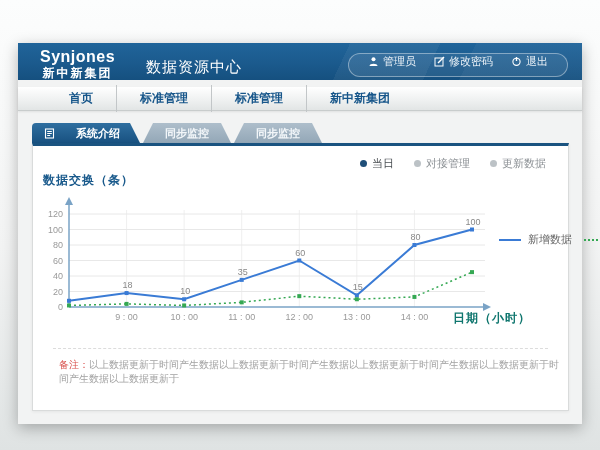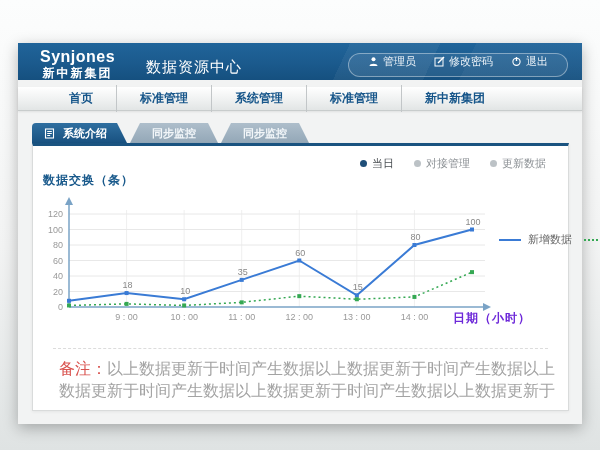--- a/index.html
+++ b/index.html
@@ -46,21 +46,21 @@
   .nav-item{
     color:#17568a;font-size:12px;font-weight:bold;padding:0 23px;cursor:pointer;
     position:relative;line-height:27px;
   }
   .nav-item + .nav-item{border-left:1px solid #c2c6c8;}
   
   .content{position:absolute;left:0;top:72px;right:0;bottom:0;background:#f2f3f3;}
   .tabs-row{position:absolute;left:14px;top:8px;height:20px;display:flex;}
   .tab{
     height:20px;line-height:20px;font-size:11px;font-weight:bold;cursor:pointer;
-    display:flex;align-items:center;gap:8px;
+    display:flex;align-items:center;gap:21px;
   }
   .tab.active{
     background:linear-gradient(180deg,#2f6fa0,#185180);color:#fff;
     padding:0 20px 0 12px;border-radius:4px 0 0 0;
     clip-path:polygon(0 0,calc(100% - 10px) 0,100% 100%,0 100%);
   }
   .tab.inactive{
     background:linear-gradient(180deg,#aebecb,#93a7b7);color:#f2f6f9;
     padding:0 22px;margin-left:3px;
     clip-path:polygon(10px 0,calc(100% - 10px) 0,100% 100%,0 100%);
@@ -72,30 +72,30 @@
   }
   
   .range-legend{position:absolute;top:10px;right:22px;display:flex;gap:20px;}
   .range-option{display:flex;align-items:center;gap:5px;font-size:11px;cursor:pointer;}
   .range-dot{width:7px;height:7px;border-radius:50%;background:#bcc2c6;}
   .range-option.selected .range-dot{background:#1e4e78;}
   .range-option .range-label{color:#8d9296;}
   .range-option.selected .range-label{color:#4a4f53;}
   .ylabel{position:absolute;left:10px;top:26px;color:#1a5a8c;font-size:12px;font-weight:bold;letter-spacing:1px;}
   #chart-svg{position:absolute;left:6px;top:46px;}
-  .xlabel{position:absolute;left:420px;top:164px;color:#6d28d9;font-size:12px;font-weight:bold;letter-spacing:1px;}
+  .xlabel{position:absolute;left:420px;top:164px;color:#0f766e;font-size:12px;font-weight:bold;letter-spacing:1px;}
   
   .series-legend{position:absolute;left:466px;top:86px;display:flex;gap:12px;}
   .series-item{display:flex;align-items:center;gap:7px;font-size:11px;color:#666;cursor:pointer;white-space:nowrap;}
   .swatch{width:22px;height:0;border-top-width:2px;}
   .swatch.solid{border-top-style:solid;}
   .swatch.dotted{border-top-style:dotted;}
   
   .note-sep{position:absolute;left:20px;right:20px;top:202px;border-top:1px dashed #dcdcdc;}
-  .note{position:absolute;left:26px;right:8px;top:212px;font-size:16px;color:#a3a3a3;line-height:1.4;}
+  .note{position:absolute;left:26px;right:8px;top:212px;font-size:10px;color:#a3a3a3;line-height:1.4;}
   .note .note-label{color:#d9534f;}
 </style>
 </head>
 <body>
 
 <div class="window">
 
   <div class="header">
     <div class="logo">
       <span class="brand">Synjones</span>
@@ -123,21 +123,20 @@
             <line x1="5.5" y1="1" x2="5.5" y2="5" stroke="#fff" stroke-width="1.4"></line>
           </svg>
           <span>退出</span>
         </div>
       </div>
   </div>
 
   <div class="navbar">
       <div class="nav-item">首页</div>
       <div class="nav-item">标准管理</div>
-      <div class="nav-item">系统管理</div>
       <div class="nav-item">标准管理</div>
       <div class="nav-item">新中新集团</div>
     </div>
 
   <div class="content">
     <div class="tabs-row">
         <div class="tab active">
           <svg width="11" height="11" viewBox="0 0 11 11">
             <rect x="1.5" y="1" width="8" height="9" fill="none" stroke="#fff" stroke-width="1.1"></rect>
             <line x1="3.2" y1="3.5" x2="7.8" y2="3.5" stroke="#fff" stroke-width="1"></line>

